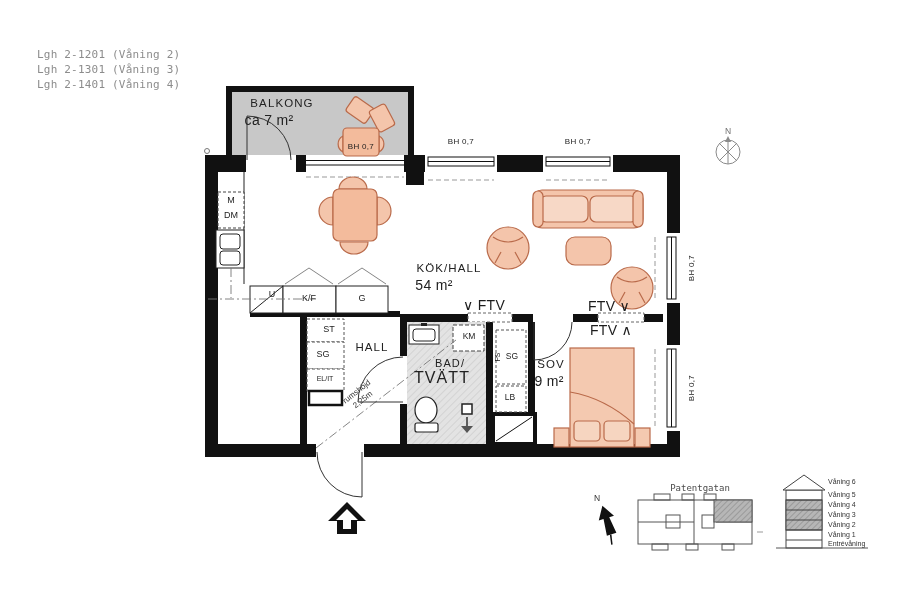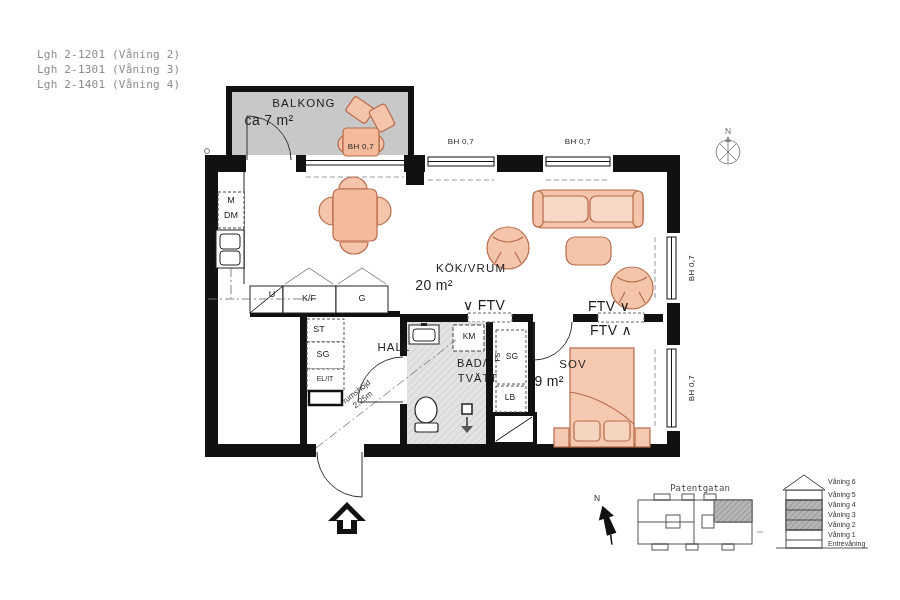--- a/index.html
+++ b/index.html
@@ -2,21 +2,21 @@
 <html><head>
 <meta charset="utf-8">
 <style>
   html,body{margin:0;padding:0;background:#fff;}
   #app{position:relative;width:900px;height:600px;background:#fff;overflow:hidden;
        font-family:"Liberation Sans",sans-serif;}
   .mono{font-family:"DejaVu Sans Mono",monospace;}
   .hdr-title{position:absolute;left:37px;top:31px;font-size:12px;font-weight:bold;color:#1a1a1a;letter-spacing:.5px;}
   .hdr-line{position:absolute;left:37px;font-size:11px;color:#8c8c8c;letter-spacing:.2px;}
   .lbl{position:absolute;color:#1c1c1c;white-space:nowrap;transform:translate(-50%,-50%);line-height:1.1;}
-  .room{font-size:11.5px;letter-spacing:1.1px;color:#222;margin-left:22px;}
+  .room{font-size:11.5px;letter-spacing:1.1px;color:#222;}
   .area{font-size:14px;letter-spacing:.3px;color:#222;}
   .s9{font-size:9px;}
   .s8{font-size:8.5px;}
   .s7{font-size:7px;}
   .bh{font-size:8px;letter-spacing:.3px;}
   .ftv{font-size:14px;letter-spacing:.3px;}
   .rot90{transform:translate(-50%,-50%) rotate(-90deg);}
   .left{transform:translate(0,-50%);}
   .ceil{position:absolute;left:331px;top:406px;font-size:8px;color:#333;
         transform:rotate(-38deg);transform-origin:left top;text-align:center;width:58px;line-height:1.25;}
@@ -238,41 +238,41 @@
       <line x1="786" y1="500" x2="822" y2="500"></line>
       <line x1="786" y1="530" x2="822" y2="530"></line>
       <line x1="786" y1="540" x2="822" y2="540"></line>
       <polygon points="783,490 804,475 825,490" fill="#fff"></polygon>
       <line x1="776" y1="548" x2="868" y2="548" stroke="#555"></line>
     </g>
   </svg>
 
   <div class="lbl room" style="left:282px;top:103px">BALKONG</div>
   <div class="lbl area" style="left:269px;top:121px">ca 7 m²</div>
-  <div class="lbl room" style="left:449px;top:268px">KÖK/VRUM</div>
-  <div class="lbl area" style="left:434px;top:286px">20 m²</div>
+  <div class="lbl room" style="left:449px;top:268px">KÖK/HALL</div>
+  <div class="lbl area" style="left:434px;top:286px">54 m²</div>
   <div class="lbl room" style="left:372px;top:347px">HALL</div>
   <div class="lbl room" style="left:450px;top:363px;font-size:11px">BAD/</div>
-  <div class="lbl room" style="left:456px;top:378px;font-size:11px">TVÄTT</div>
+  <div class="lbl room" style="left:442px;top:378px;font-size:16px">TVÄTT</div>
   <div class="lbl room" style="left:551px;top:364px">SOV</div>
   <div class="lbl area" style="left:549px;top:382px">9 m²</div>
 
   <div class="lbl bh" style="left:361px;top:147px">BH 0,7</div>
   <div class="lbl bh" style="left:461px;top:142px">BH 0,7</div>
   <div class="lbl bh" style="left:578px;top:142px">BH 0,7</div>
   <div class="lbl bh rot90" style="left:692px;top:268px">BH 0,7</div>
   <div class="lbl bh rot90" style="left:692px;top:388px">BH 0,7</div>
 
   <div class="lbl s9" style="left:231px;top:201px">M</div>
   <div class="lbl s9" style="left:231px;top:216px">DM</div>
   <div class="lbl s9" style="left:272px;top:295px">U</div>
   <div class="lbl s9" style="left:309px;top:299px">K/F</div>
   <div class="lbl s9" style="left:362px;top:299px">G</div>
 
-  <div class="lbl s9" style="left:319px;top:330px">ST</div>
+  <div class="lbl s9" style="left:329px;top:330px">ST</div>
   <div class="lbl s9" style="left:323px;top:355px">SG</div>
   <div class="lbl s7" style="left:325px;top:379px">EL/IT</div>
 
   <div class="lbl s8" style="left:469px;top:337px">KM</div>
   <div class="lbl s7 rot90" style="left:498px;top:357px">FS</div>
   <div class="lbl s8" style="left:512px;top:357px">SG</div>
   <div class="lbl s8" style="left:510px;top:398px">LB</div>
 
   <div class="lbl ftv" style="left:484px;top:306px">∨ FTV</div>
   <div class="lbl ftv" style="left:609px;top:307px">FTV ∨</div>

